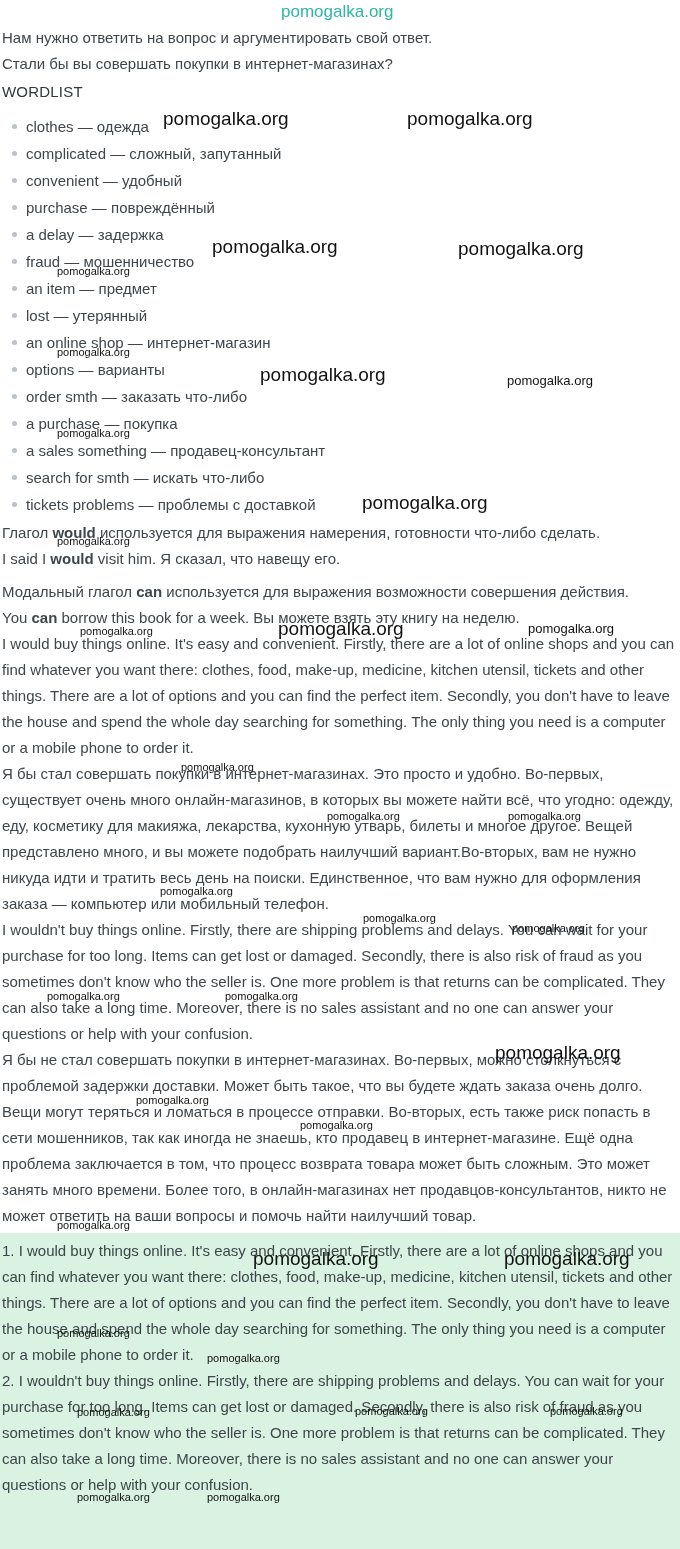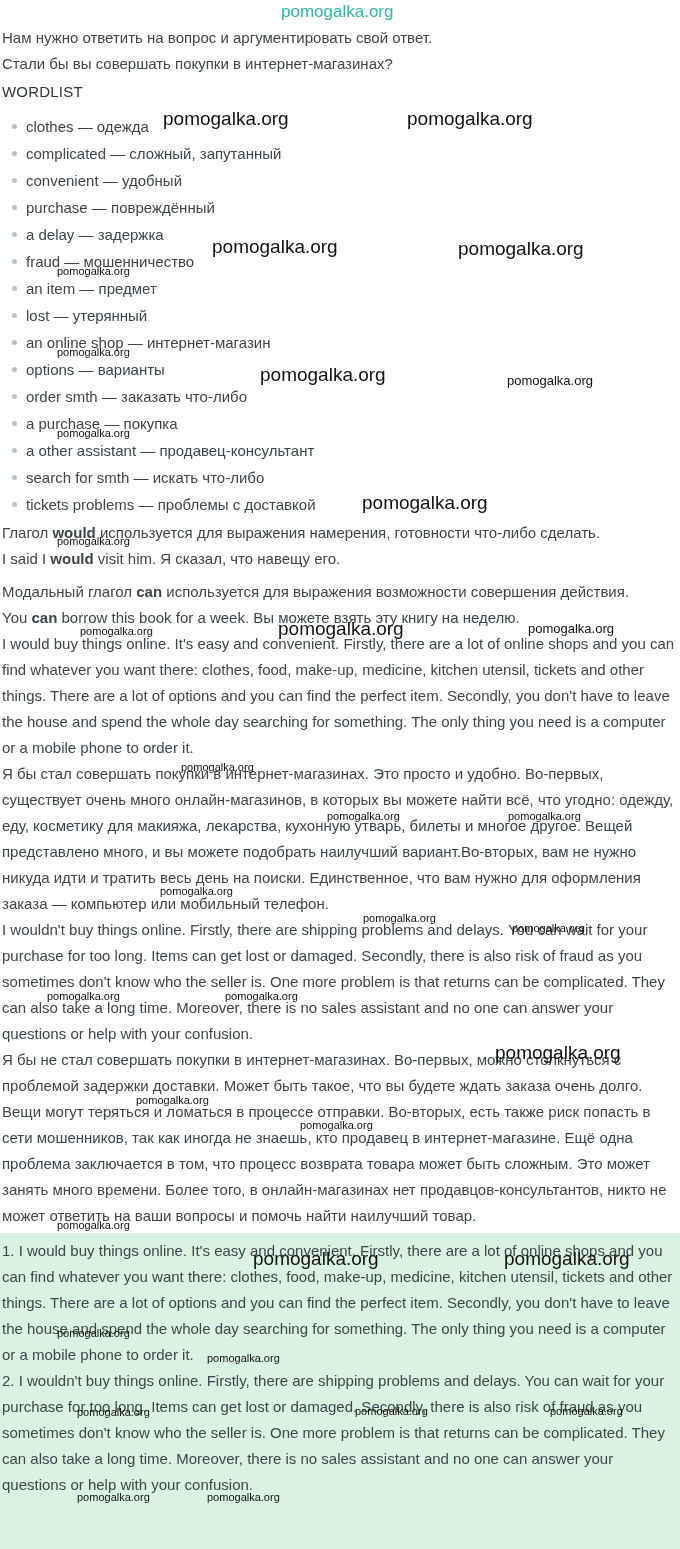--- a/index.html
+++ b/index.html
@@ -70,21 +70,21 @@
       <li>convenient — удобный</li>
       <li>purchase — повреждённый</li>
       <li>a delay — задержка</li>
       <li>fraud — мошенничество</li>
       <li>an item — предмет</li>
       <li>lost — утерянный</li>
       <li>an online shop — интернет-магазин</li>
       <li>options — варианты</li>
       <li>order smth — заказать что-либо</li>
       <li>a purchase — покупка</li>
-      <li>a other assistant — продавец-консультант</li>
+      <li>a sales something — продавец-консультант</li>
       <li>search for smth — искать что-либо</li>
       <li>tickets problems — проблемы с доставкой</li>
     </ul>
 
     <p class="para"><span>Глагол </span><b>would</b><span> используется для выражения намерения, готовности что-либо сделать.</span></p>
 
     <p class="para"><span>I said I </span><b>would</b><span> visit him. Я сказал, что навещу его.</span></p>
 
     <p class="para gap-top"><span>Модальный глагол </span><b>can</b><span> используется для выражения возможности совершения действия.</span></p>
 

